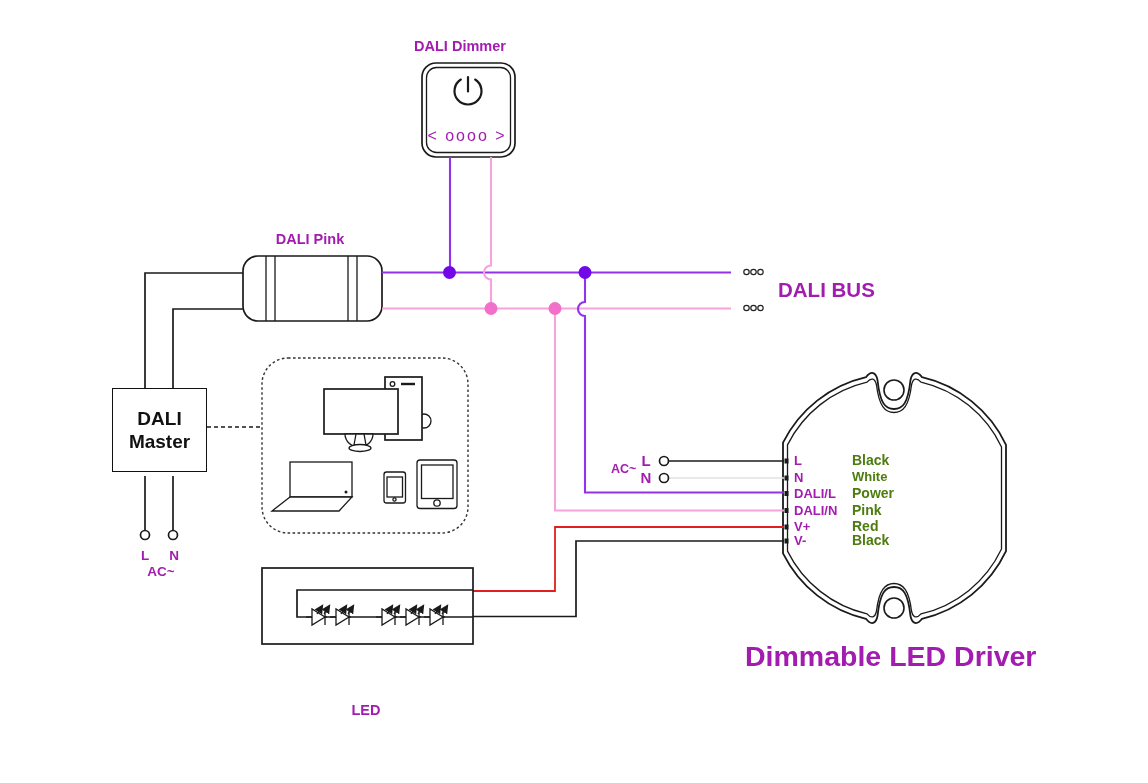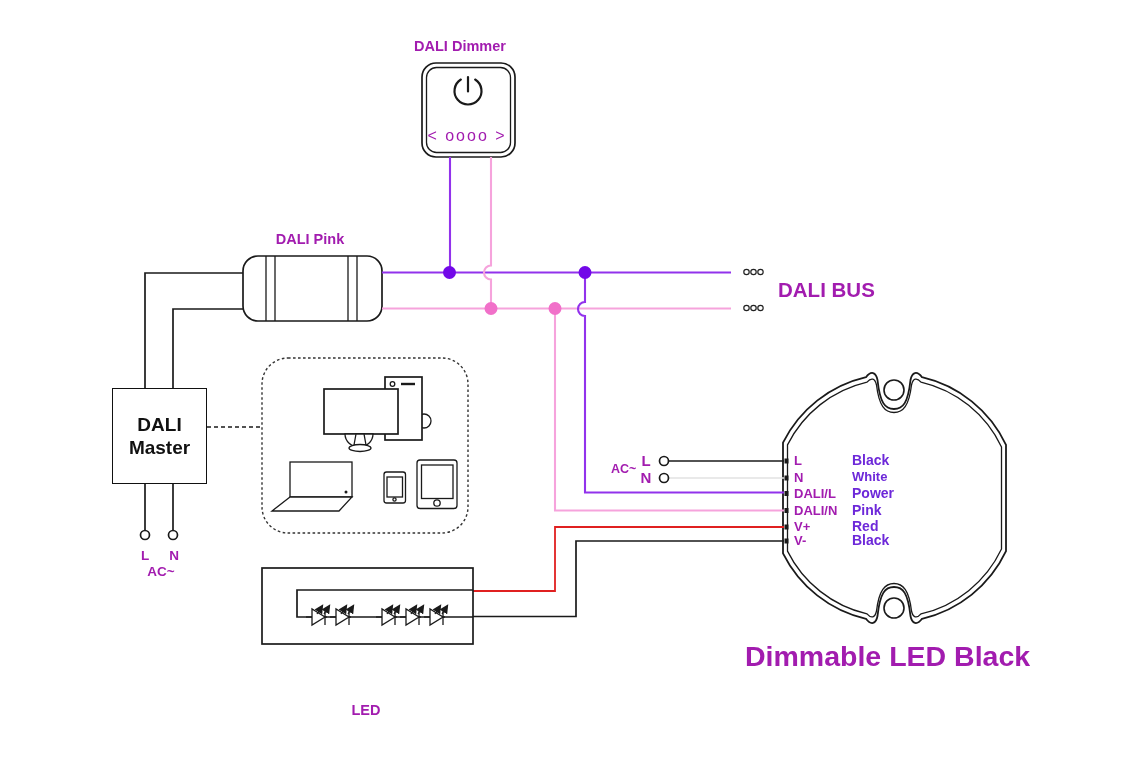--- a/index.html
+++ b/index.html
@@ -2,22 +2,22 @@
 <html><head>
 <meta charset="utf-8">
 <style>
   html,body { margin:0; padding:0; background:#fff; }
   #canvas { position:relative; width:1148px; height:783px; background:#fff; overflow:hidden;
             font-family:"Liberation Sans",sans-serif; }
   #wires-svg { position:absolute; left:0; top:0; }
   .lbl { position:absolute; font-family:"Liberation Sans",sans-serif; font-weight:700;
          color:#a21caf; white-space:nowrap; line-height:1.1; }
   .ctr { transform:translateX(-50%); }
-  .gray { color:#6d28d9; }
-  #master-box { position:absolute; left:112px; top:388px; width:95px; height:96px;
+  .gray { color:#4d7c0f; }
+  #master-box { position:absolute; left:112px; top:388px; width:95px; height:84px;
                 border:1.8px solid #111; background:#fff; box-sizing:border-box;
                 display:flex; flex-direction:column; align-items:center; justify-content:center;
                 font:700 19px/23px "Liberation Sans",sans-serif; color:#111; }
   
   .k  { stroke:#1a1a1a; stroke-width:1.7; fill:none; }
   .k13{ stroke:#1a1a1a; stroke-width:1.3; fill:none; }
   .kw { stroke:#1a1a1a; stroke-width:1.7; fill:#fff; }
   .kw13{ stroke:#1a1a1a; stroke-width:1.3; fill:#fff; }
   .cw { stroke-width:2.1; fill:none; }
 </style>
@@ -210,15 +210,15 @@
 
   <span class="lbl gray" style="left:852px; top:453px; font-size:14px;">Black</span>
   <span class="lbl gray" style="left:852px; top:470px; font-size:13px;">White</span>
   <span class="lbl gray" style="left:852px; top:485.5px; font-size:14px;">Power</span>
   <span class="lbl gray" style="left:852px; top:503px; font-size:14px;">Pink</span>
   <span class="lbl gray" style="left:852px; top:519px; font-size:14px;">Red</span>
   <span class="lbl gray" style="left:852px; top:533px; font-size:14px;">Black</span>
 
   <span class="lbl ctr" style="left:366px; top:655px; font-size:14.5px;margin-top:48px;">LED</span>
 
-  <span class="lbl" style="left:745px; top:641px; font-size:28.5px;">Dimmable LED Black</span>
+  <span class="lbl" style="left:745px; top:641px; font-size:28.5px;">Dimmable LED Driver</span>
 
 </div>
 
 </body></html>

